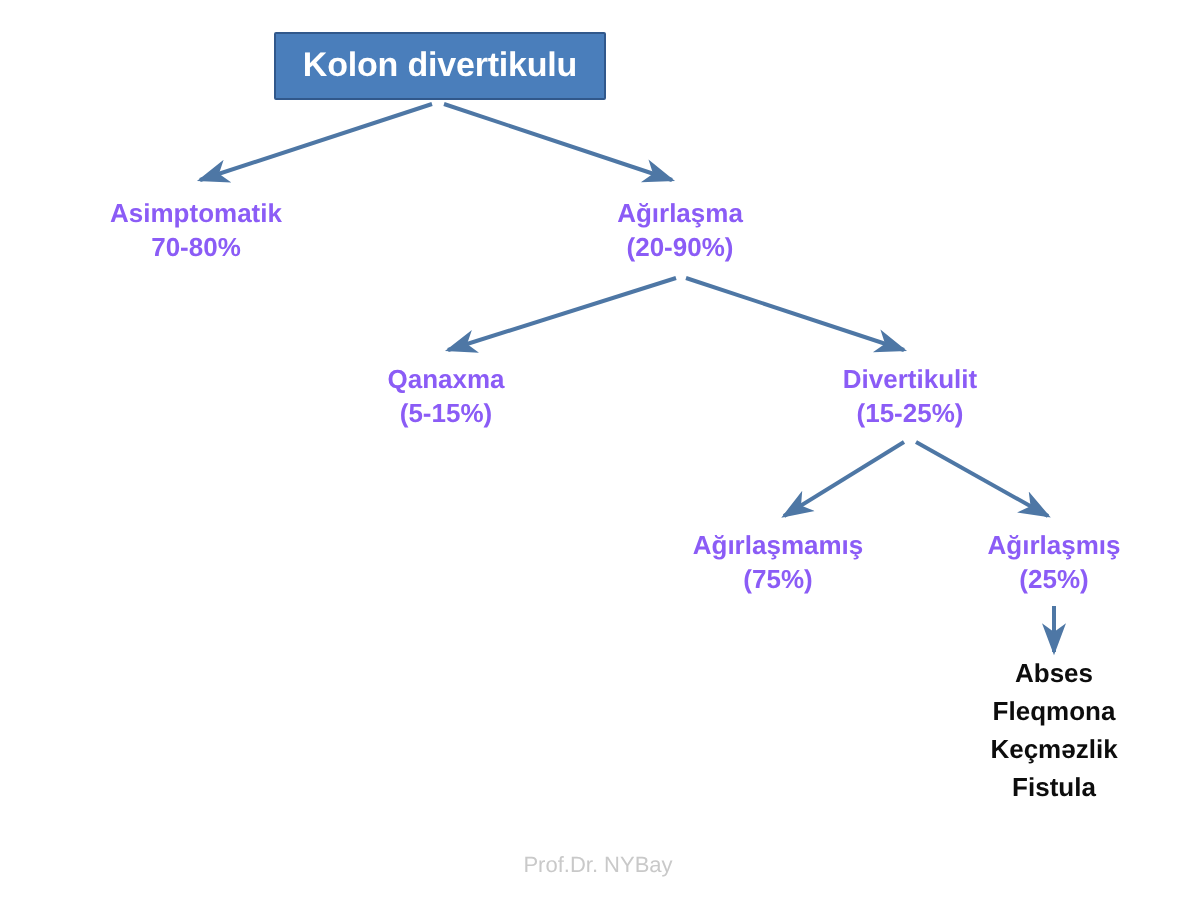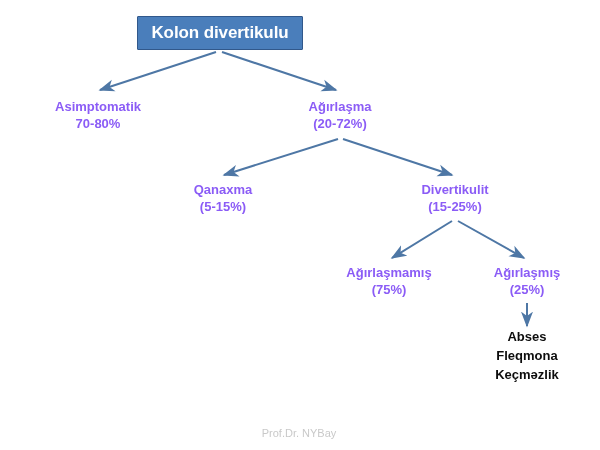--- a/index.html
+++ b/index.html
@@ -120,21 +120,21 @@
     <span class="root-label">Kolon divertikulu</span>
   </div>
 
   <div class="node" style="left:98px; top:98px;">
     <span>Asimptomatik</span>
     <span class="line2">70-80%</span>
   </div>
 
   <div class="node" style="left:340px; top:98px;">
     <span>Ağırlaşma</span>
-    <span class="line2">(20-72%)</span>
+    <span class="line2">(20-90%)</span>
   </div>
 
   <div class="node" style="left:223px; top:181px;">
     <span>Qanaxma</span>
     <span class="line2">(5-15%)</span>
   </div>
 
   <div class="node" style="left:455px; top:181px;">
     <span>Divertikulit</span>
     <span class="line2">(15-25%)</span>
@@ -147,17 +147,18 @@
 
   <div class="node" style="left:527px; top:264px;">
     <span>Ağırlaşmış</span>
     <span class="line2">(25%)</span>
   </div>
 
   <div class="complications" style="left:527px; top:327px;">
     <span>Abses</span>
     <span>Fleqmona</span>
     <span>Keçməzlik</span>
+    <span>Fistula</span>
   </div>
 
   <div class="credit" style="left:299px; top:427px;">Prof.Dr. NYBay</div>
 
 </div>
 
 </body></html>

